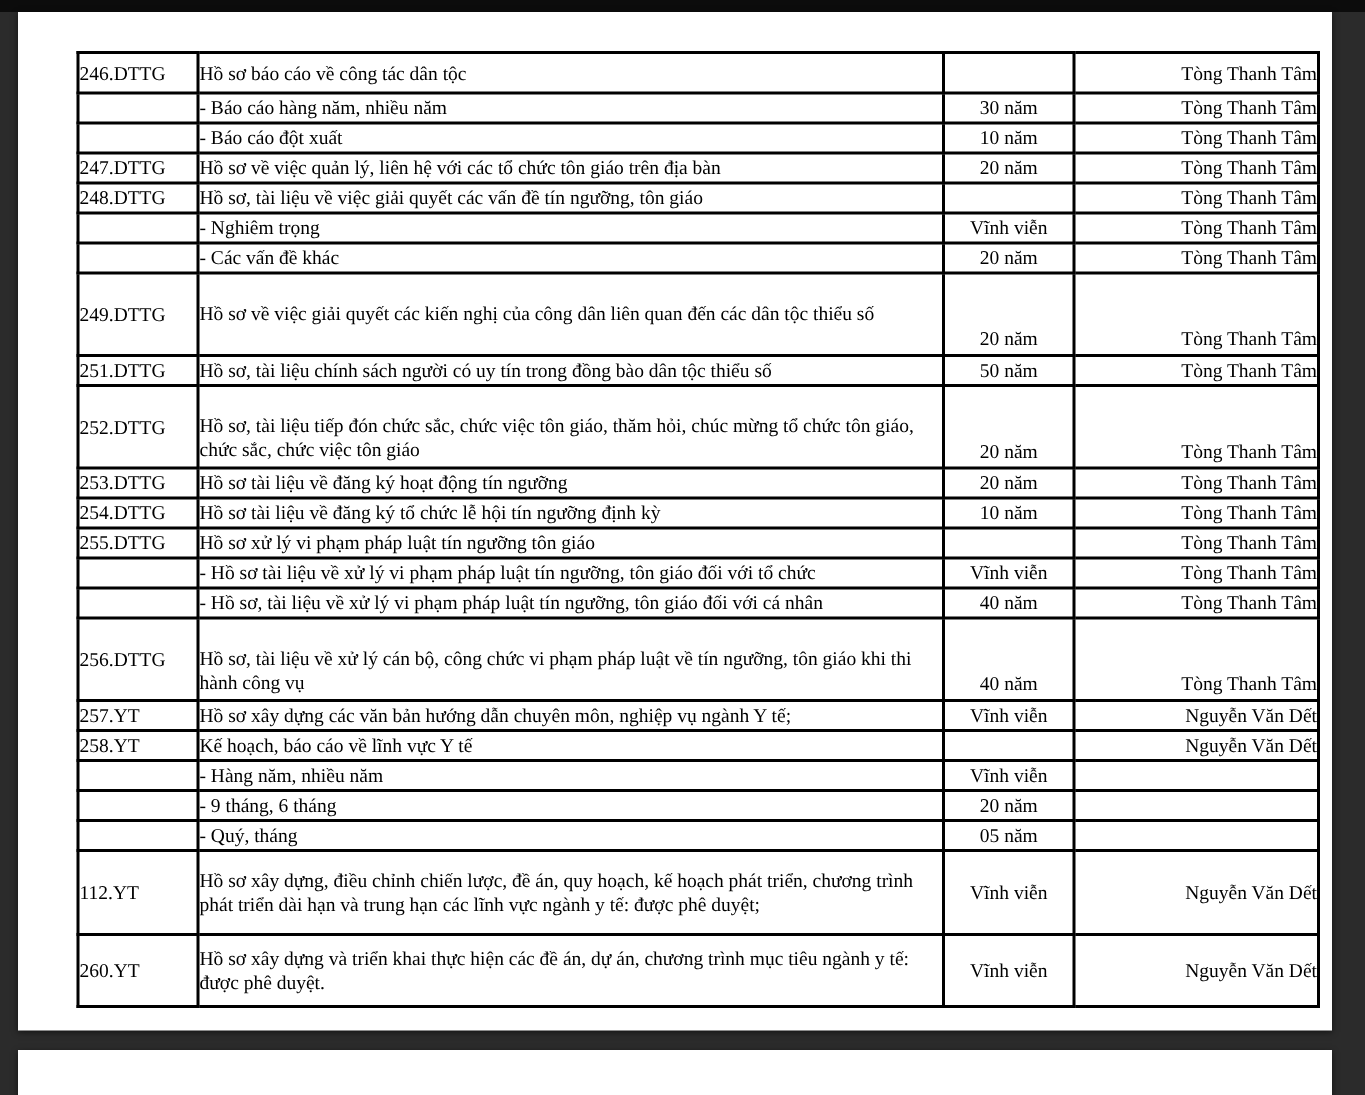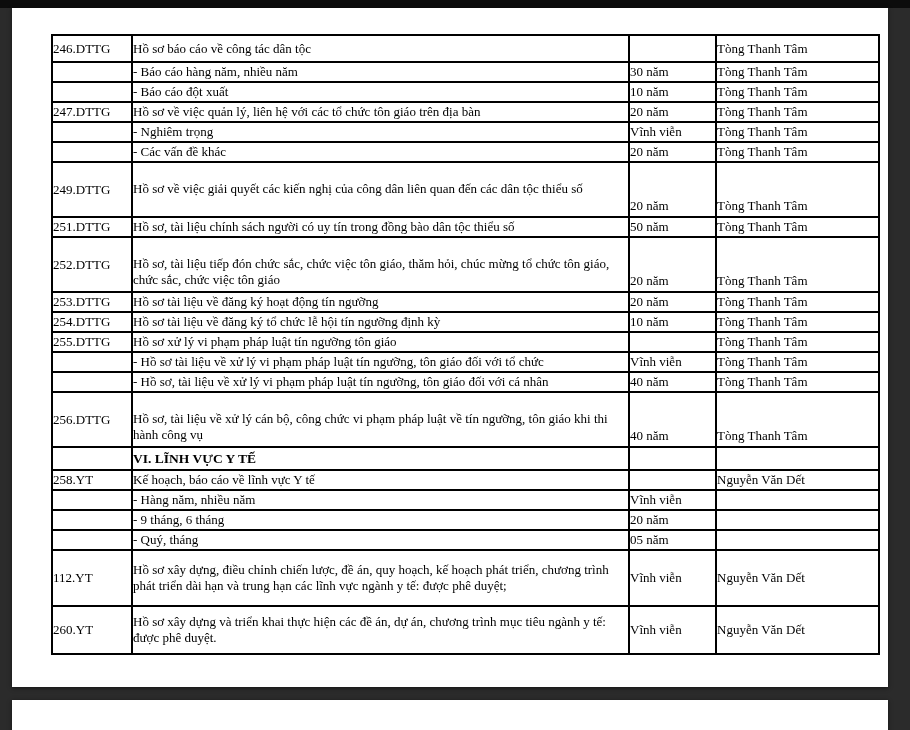--- a/index.html
+++ b/index.html
@@ -32,22 +32,22 @@
     margin-left:25px;
   }
   table.doc-table td{
     border:2px solid #000000;
     vertical-align:middle;
     overflow:hidden;
     padding:0;
   }
   td.c-id{padding-left:3px;vertical-align:top;padding-top:1px;}
   td.c-desc{padding-left:4px;padding-right:2px;}
-  td.c-period{text-align:left;padding-right:6px;}
-  td.c-name{padding-left:4px;}
+  td.c-period{text-align:center;padding-right:6px;}
+  td.c-name{padding-left:4px;text-align:right;}
   tr.h18 td{height:18px;}
   tr.h21 td{height:21px;}
   tr.h25 td{height:25px;}
   tr.h35 td{height:35px;}
   tr.h46 td{height:46px;}
   tr.h54 td{height:54px;}
   
   tr.mlb td.c-desc{vertical-align:top;padding-top:18px;}
   tr.mlb td.c-period, tr.mlb td.c-name{vertical-align:bottom;padding-bottom:2px;}
   
@@ -86,20 +86,26 @@
         <td class="c-period">10 năm</td>
         <td class="c-name">Tòng Thanh Tâm</td>
       </tr>
       <tr class="h18">
         <td class="c-id">247.DTTG</td>
         <td class="c-desc">Hồ sơ về việc quản lý, liên hệ với các tổ chức tôn giáo trên địa bàn</td>
         <td class="c-period">20 năm</td>
         <td class="c-name">Tòng Thanh Tâm</td>
       </tr>
       <tr class="h18">
+        <td class="c-id">248.DTTG</td>
+        <td class="c-desc">Hồ sơ, tài liệu về việc giải quyết các vấn đề tín ngưỡng, tôn giáo</td>
+        <td class="c-period"></td>
+        <td class="c-name">Tòng Thanh Tâm</td>
+      </tr>
+      <tr class="h18">
         <td class="c-id"></td>
         <td class="c-desc">- Nghiêm trọng</td>
         <td class="c-period">Vĩnh viễn</td>
         <td class="c-name">Tòng Thanh Tâm</td>
       </tr>
       <tr class="h18">
         <td class="c-id"></td>
         <td class="c-desc">- Các vấn đề khác</td>
         <td class="c-period">20 năm</td>
         <td class="c-name">Tòng Thanh Tâm</td>
@@ -151,25 +157,25 @@
         <td class="c-desc">- Hồ sơ, tài liệu về xử lý vi phạm pháp luật tín ngưỡng, tôn giáo đối với cá nhân</td>
         <td class="c-period">40 năm</td>
         <td class="c-name">Tòng Thanh Tâm</td>
       </tr>
       <tr class="h35 mlb">
         <td class="c-id">256.DTTG</td>
         <td class="c-desc">Hồ sơ, tài liệu về xử lý cán bộ, công chức vi phạm pháp luật về tín ngưỡng, tôn giáo khi thi hành công vụ</td>
         <td class="c-period">40 năm</td>
         <td class="c-name">Tòng Thanh Tâm</td>
       </tr>
-      <tr class="h21 section">
-        <td class="c-id"></td>
-        <td class="c-desc">VI. LĨNH VỰC Y TẾ</td>
-        <td class="c-period"></td>
-        <td class="c-name"></td>
+      <tr class="h18">
+        <td class="c-id">257.YT</td>
+        <td class="c-desc">Hồ sơ xây dựng các văn bản hướng dẫn chuyên môn, nghiệp vụ ngành Y tế;</td>
+        <td class="c-period">Vĩnh viễn</td>
+        <td class="c-name">Nguyễn Văn Dết</td>
       </tr>
       <tr class="h18">
         <td class="c-id">258.YT</td>
         <td class="c-desc">Kế hoạch, báo cáo về lĩnh vực Y tế</td>
         <td class="c-period"></td>
         <td class="c-name">Nguyễn Văn Dết</td>
       </tr>
       <tr class="h18">
         <td class="c-id"></td>
         <td class="c-desc">- Hàng năm, nhiều năm</td>

